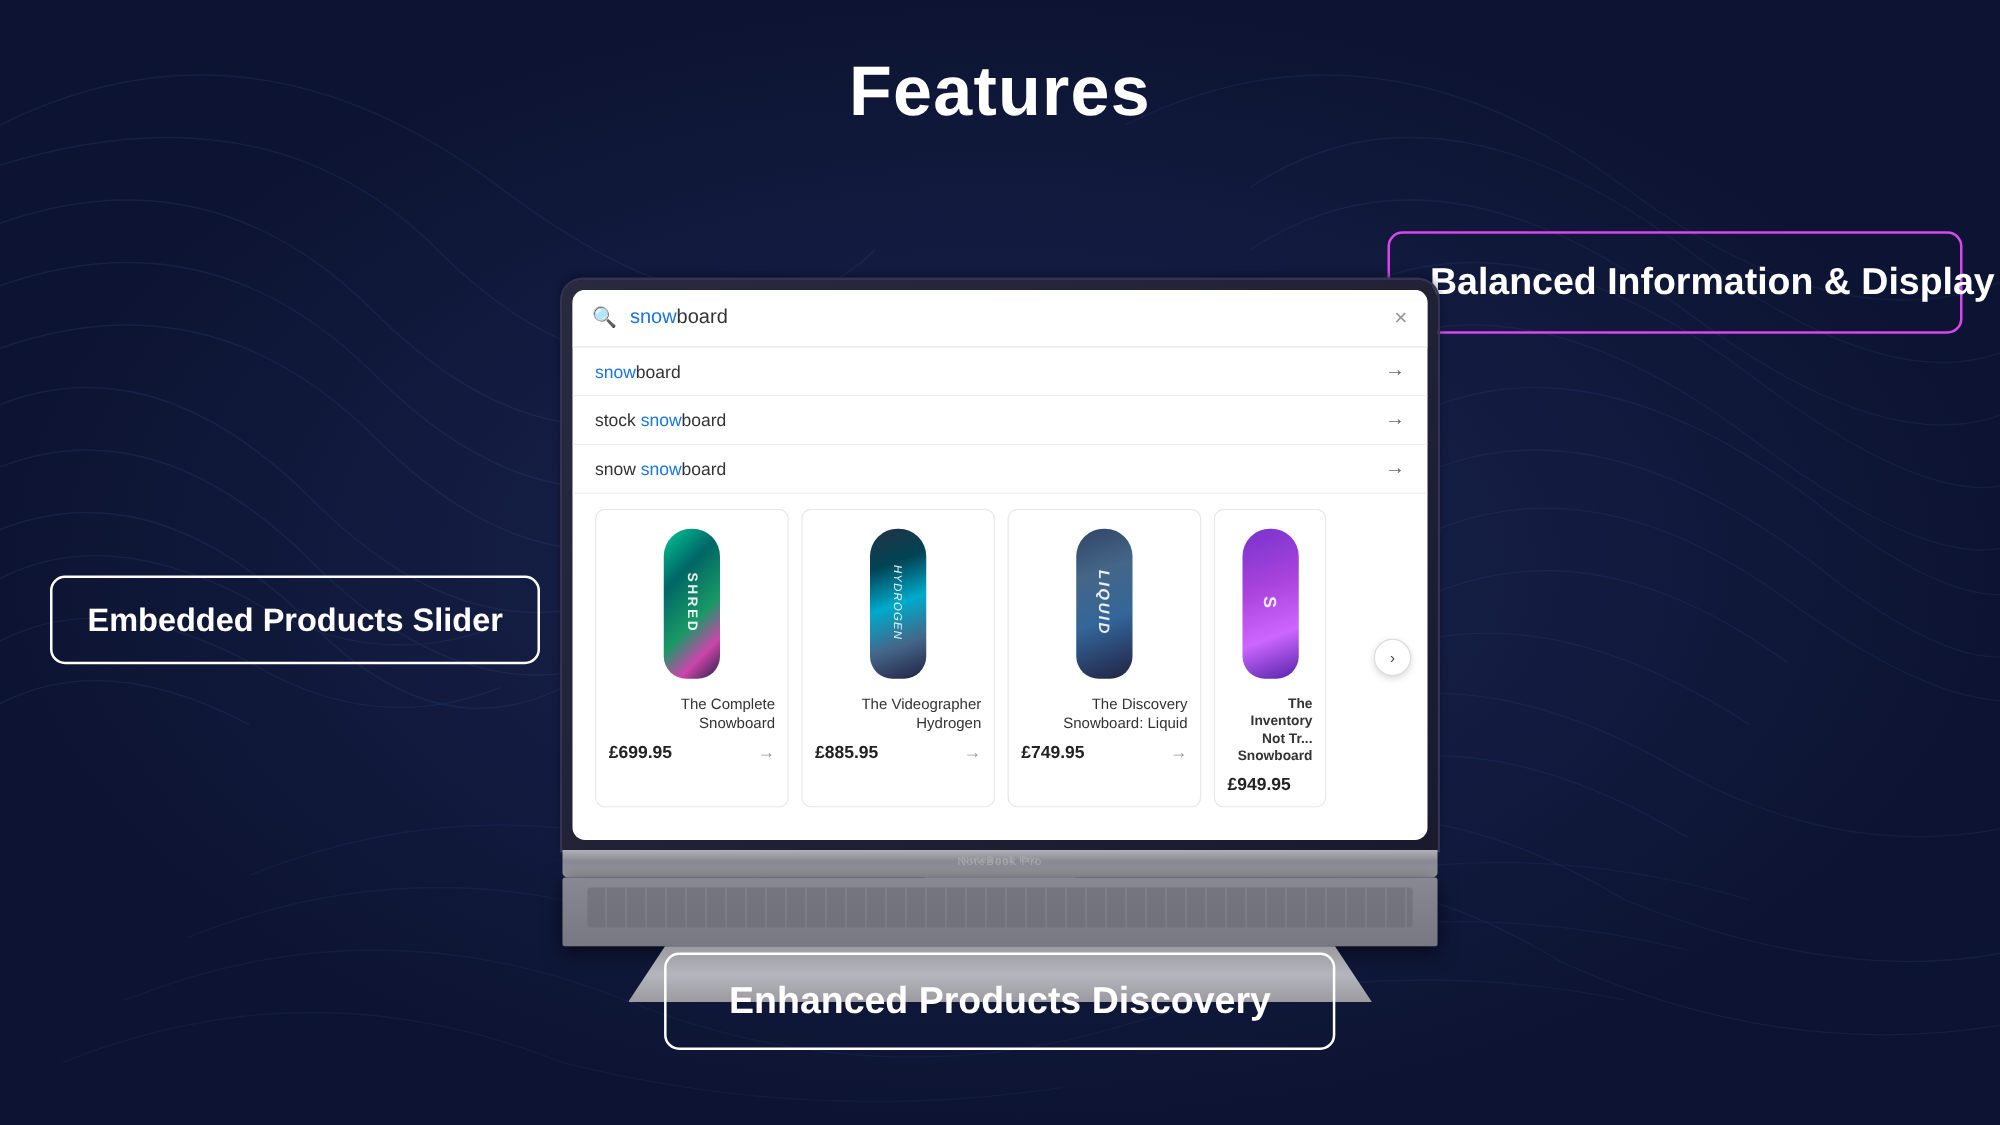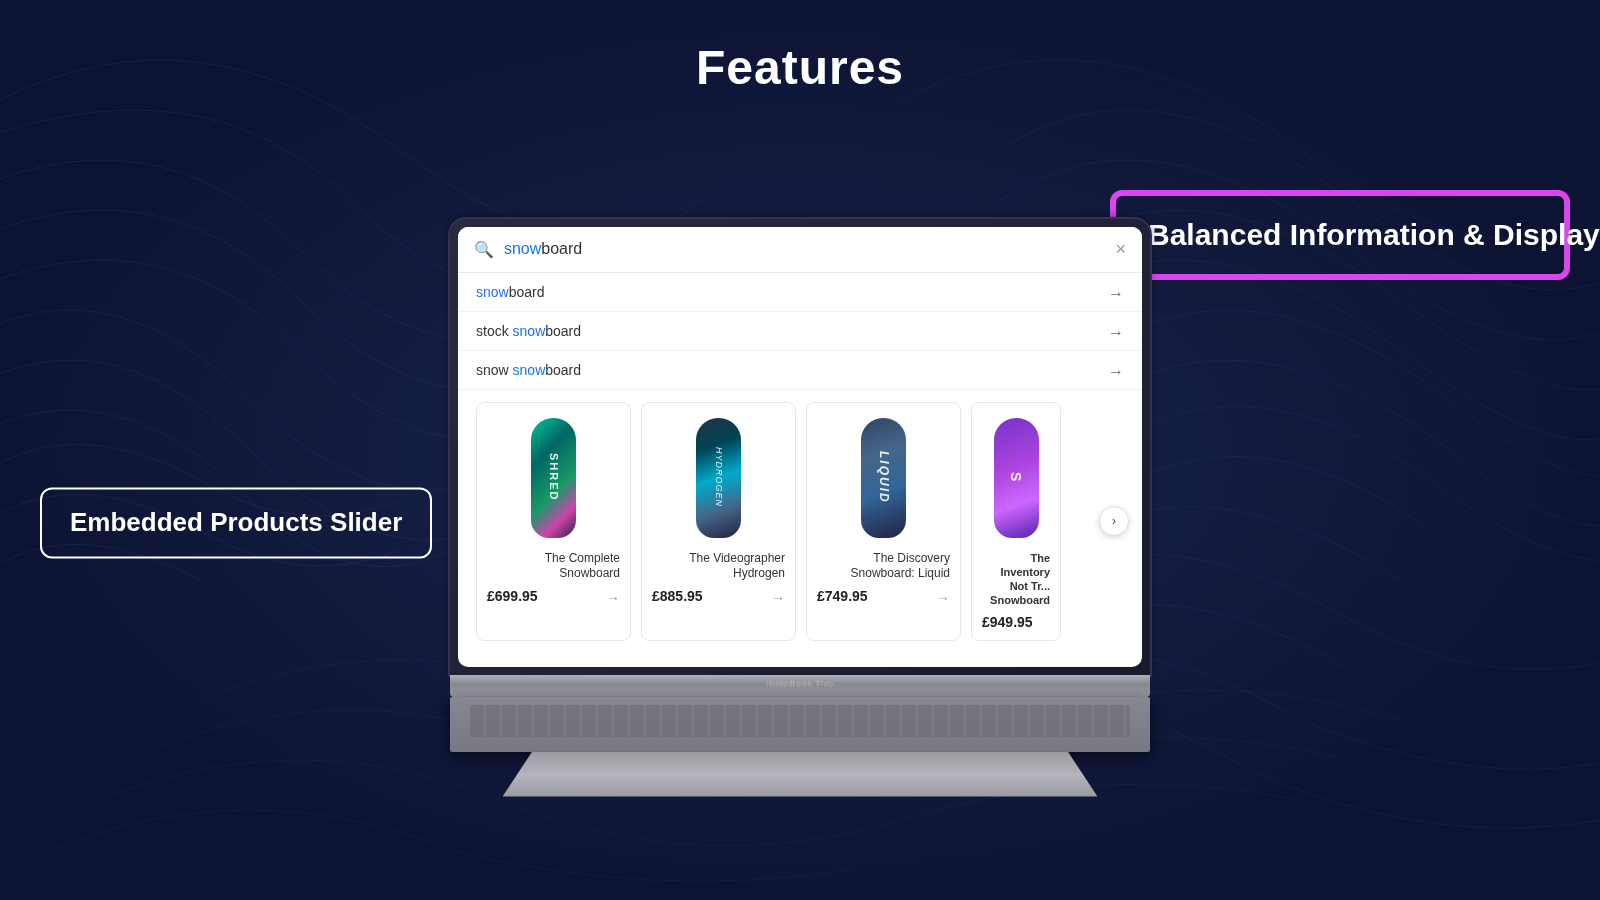--- a/index.html
+++ b/index.html
@@ -21,21 +21,21 @@
       width: 100%;
       height: 100%;
       display: flex;
       flex-direction: column;
       align-items: center;
     }
 
     
     .page-title {
       color: #ffffff;
-      font-size: 48px;
+      font-size: 56px;
       font-weight: 700;
       margin-top: 40px;
       letter-spacing: 1px;
     }
 
     
     .main-area {
       position: relative;
       width: 100%;
       flex: 1;
@@ -47,41 +47,39 @@
     
     .label-left {
       position: absolute;
       left: 40px;
       top: 50%;
       transform: translateY(-60%);
       border: 2px solid #ffffff;
       border-radius: 12px;
       padding: 18px 28px;
       background: transparent;
-      margin-top: 32px;
     }
 
     .label-left span {
       color: #ffffff;
       font-size: 26px;
       font-weight: 700;
       white-space: nowrap;
     }
 
     
     .label-right {
       position: absolute;
       right: 30px;
       top: 10%;
-      border: 6px solid #d946ef;
+      border: 2px solid #d946ef;
       border-radius: 12px;
       padding: 22px 32px;
       background: transparent;
       max-width: 460px;
-      margin-top: 14px;
     }
 
     .label-right span {
       color: #ffffff;
       font-size: 30px;
       font-weight: 700;
       white-space: nowrap;
     }
 
     
@@ -554,15 +552,18 @@
       <div class="laptop-base">
         <div style="text-align:center; font-size:8px; color:#aaa; letter-spacing:1px; padding-top:3px;">NoteBook Pro</div>
       </div>
       <div class="laptop-keyboard">
         <div class="keyboard-keys"></div>
         <div class="trackpad"></div>
       </div>
       <div class="laptop-stand"></div>
     </div>
 
+    <div class="label-bottom">
+      <span>Enhanced Products Discovery</span>
+    </div>
 
   </div>
 </div>
 
 </body></html>

